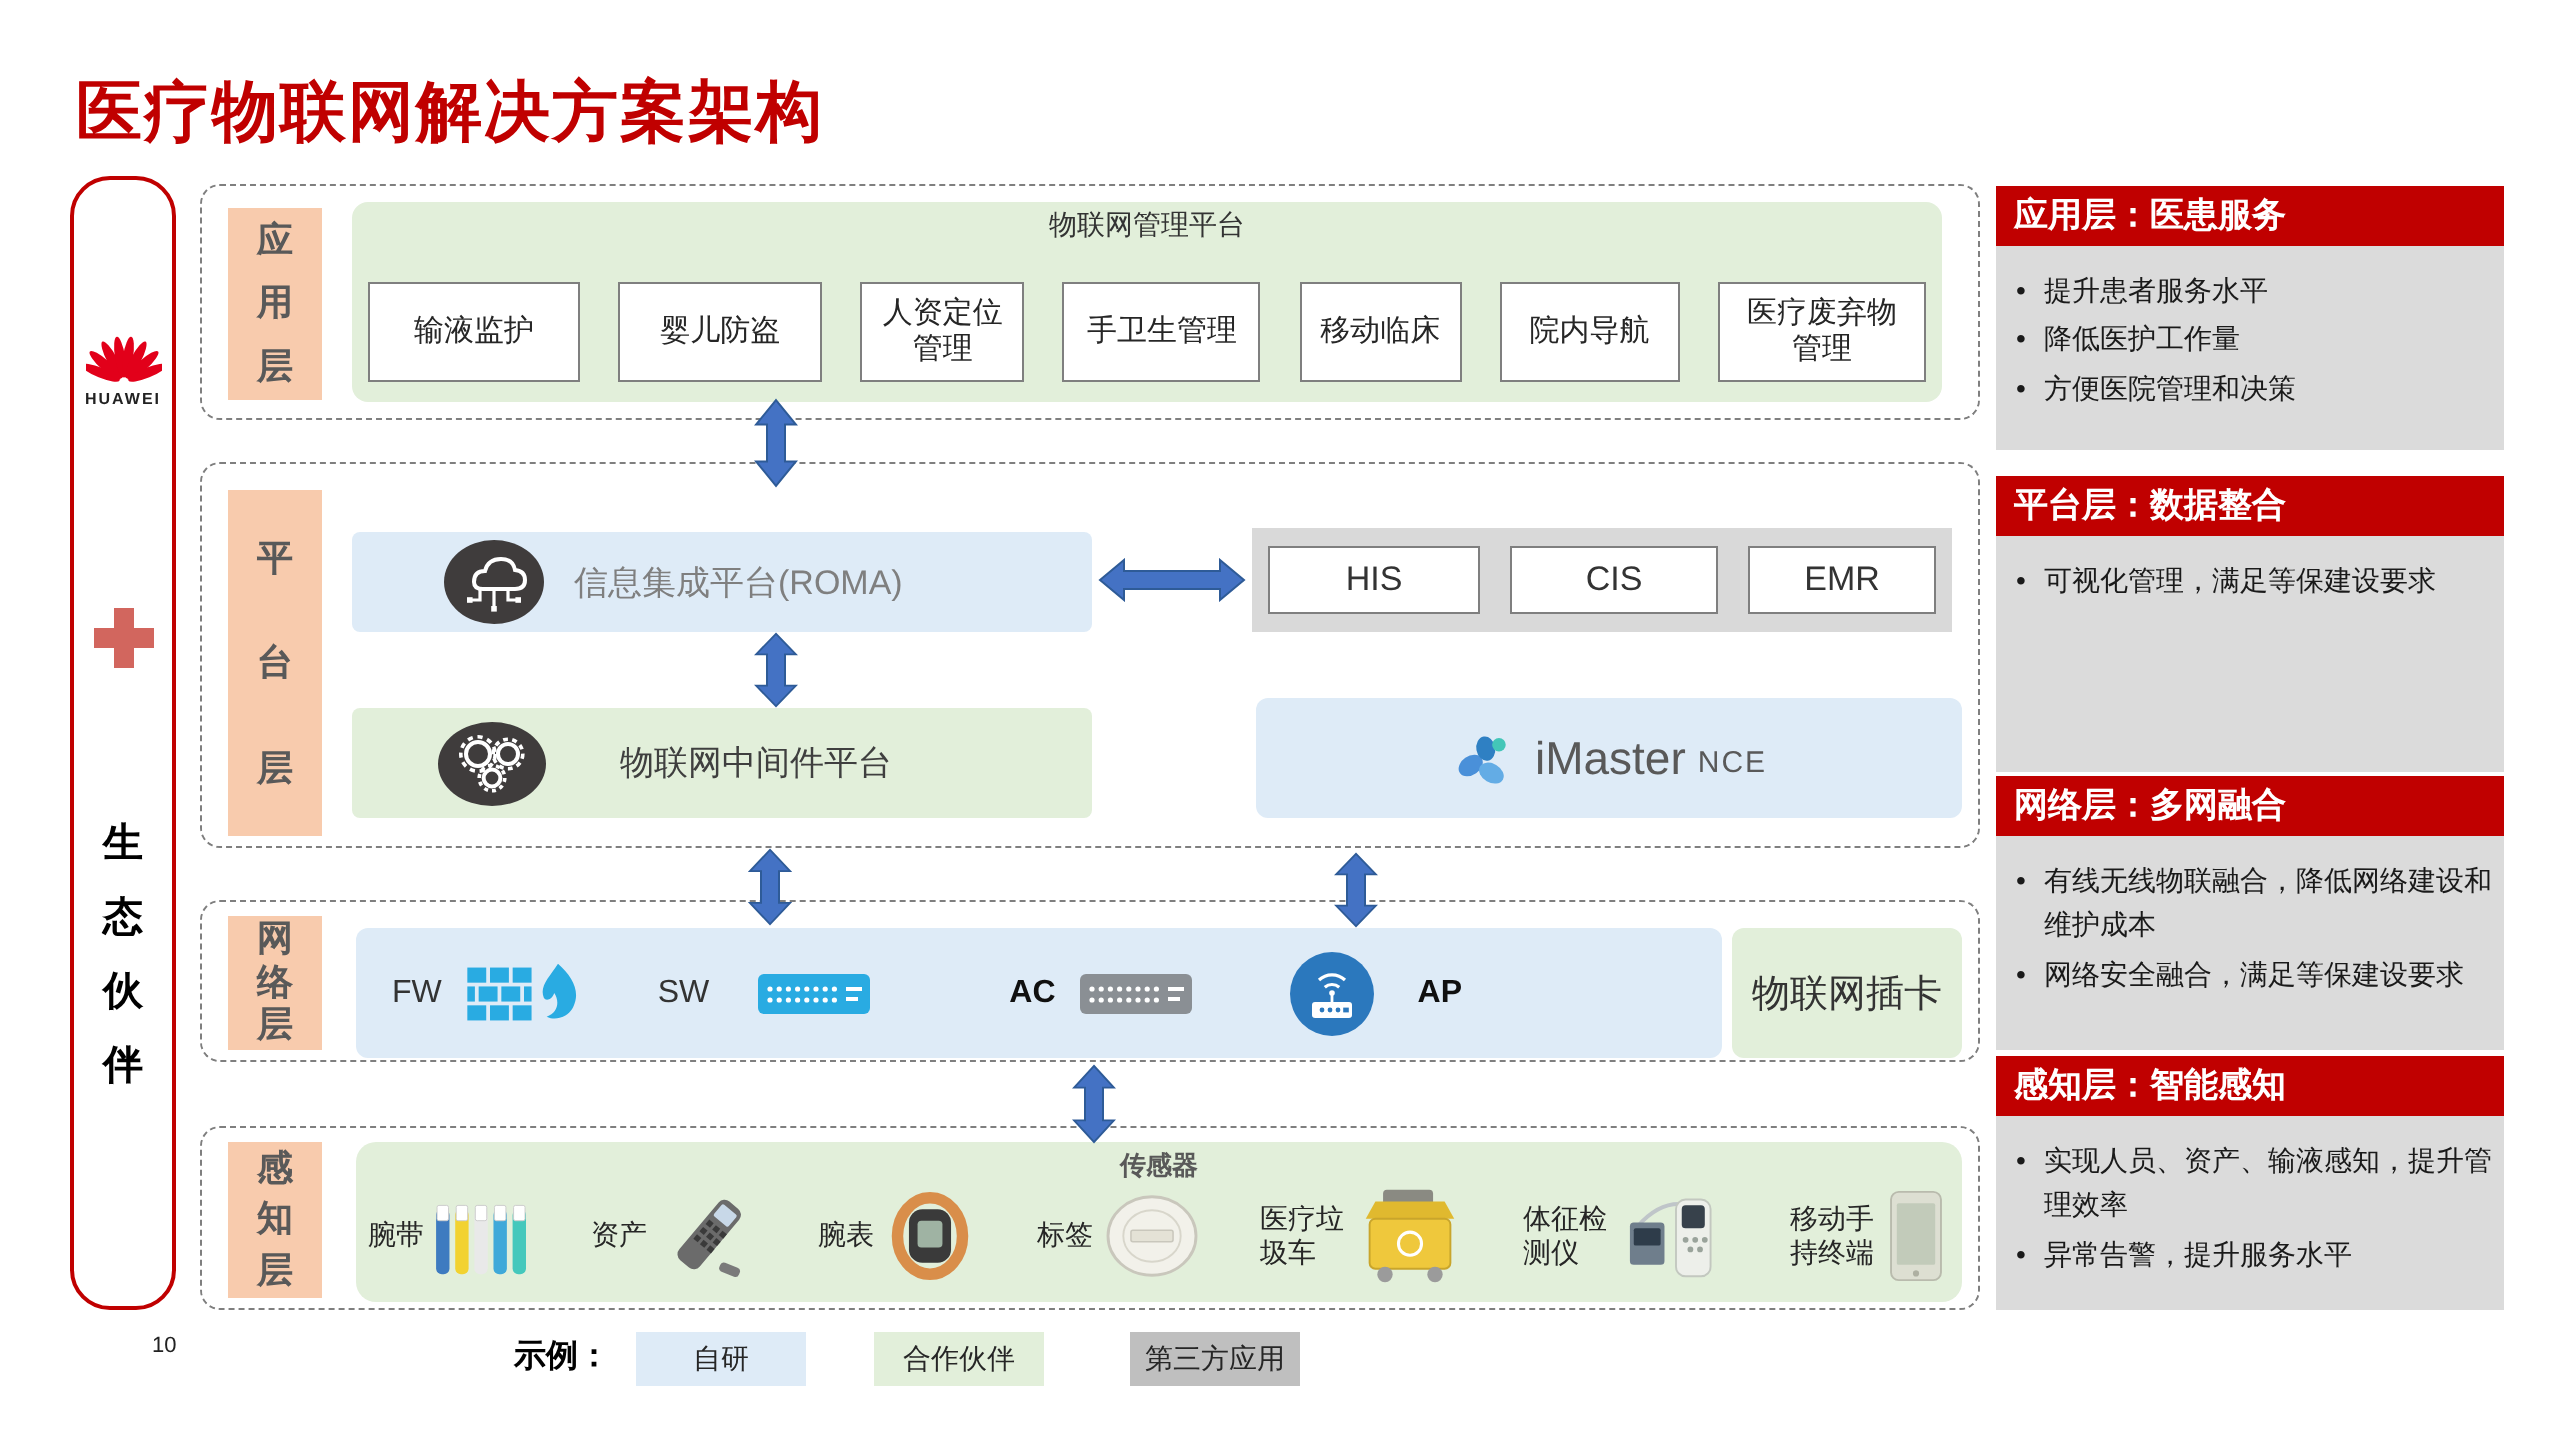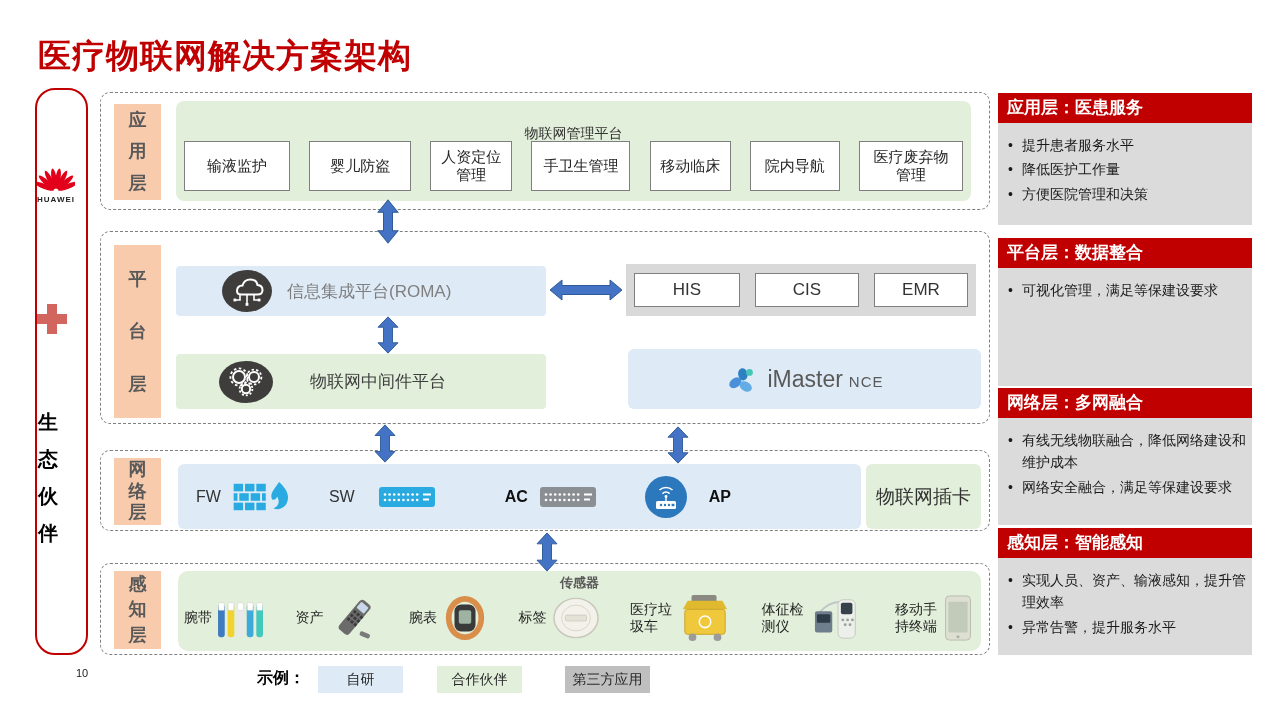--- a/index.html
+++ b/index.html
@@ -4,21 +4,21 @@
 <style>
   html,body{margin:0;padding:0;background:#fff;}
   .stage{position:relative;width:1280px;height:720px;background:#fff;overflow:hidden;
          font-family:"Liberation Sans","DejaVu Sans",sans-serif;}
 
   .title{position:absolute;left:38px;top:34px;margin:0;font-size:33px;font-weight:bold;
          color:#C00000;letter-spacing:1px;white-space:nowrap;}
 
   
   .eco-bar{position:absolute;left:35px;top:88px;width:53px;height:567px;border:2.5px solid #C00000;
-           border-radius:20px;background:#fff;box-sizing:border-box;display:flex;flex-direction:column;align-items:flex-start;}
+           border-radius:20px;background:#fff;box-sizing:border-box;display:flex;flex-direction:column;align-items:center;}
   .huawei-logo{margin-top:76px;width:38px;height:28px;}
   .huawei-word{font-size:8px;font-weight:bold;color:#222;letter-spacing:1px;margin-top:1px;}
   .red-cross{position:relative;width:30px;height:30px;margin-top:100px;}
   .red-cross::before{content:"";position:absolute;left:10px;top:0;width:10px;height:30px;background:#D2665E;}
   .red-cross::after{content:"";position:absolute;left:0;top:10px;width:30px;height:10px;background:#D2665E;}
   .eco-label{margin-top:70px;width:22px;font-size:20px;font-weight:bold;color:#000;
              line-height:1.85;text-align:center;word-break:break-all;}
 
   
   .layer{position:absolute;left:100px;width:890px;border:1.5px dashed #7F7F7F;border-radius:10px;
@@ -35,21 +35,21 @@
   .layer-app .layer-tag span{line-height:1.75;}
   .layer-platform .layer-tag{top:13px;width:47px;height:173px;}
   .layer-platform .layer-tag span{line-height:2.9;}
   .layer-network .layer-tag{top:7px;width:47px;height:67px;}
   .layer-network .layer-tag span{line-height:1.22;}
   .layer-perception .layer-tag{top:7px;width:47px;height:78px;}
   .layer-perception .layer-tag span{line-height:1.42;}
 
   
   .app-panel{position:absolute;left:75px;top:8px;width:795px;height:100px;background:#E2EFDA;border-radius:8px;}
-  .panel-title{text-align:center;padding-top:24px;font-size:14px;color:#333;}
+  .panel-title{text-align:center;padding-top:3px;font-size:14px;color:#333;}
   .app-buttons{position:absolute;left:8px;right:8px;top:40px;height:50px;display:flex;justify-content:space-between;}
   .app-btn{background:#fff;border:1px solid #7F7F7F;box-sizing:border-box;display:flex;align-items:center;
            justify-content:center;text-align:center;font-size:15px;color:#262626;line-height:1.2;}
   .app-btn:nth-of-type(1){width:106px;}
   .app-btn:nth-of-type(2){width:102px;}
   .app-btn:nth-of-type(3){width:82px;padding:0 4px;}
   .app-btn:nth-of-type(4){width:99px;}
   .app-btn:nth-of-type(5){width:81px;}
   .app-btn:nth-of-type(6){width:90px;}
   .app-btn:nth-of-type(7){width:104px;padding:0 12px;}

